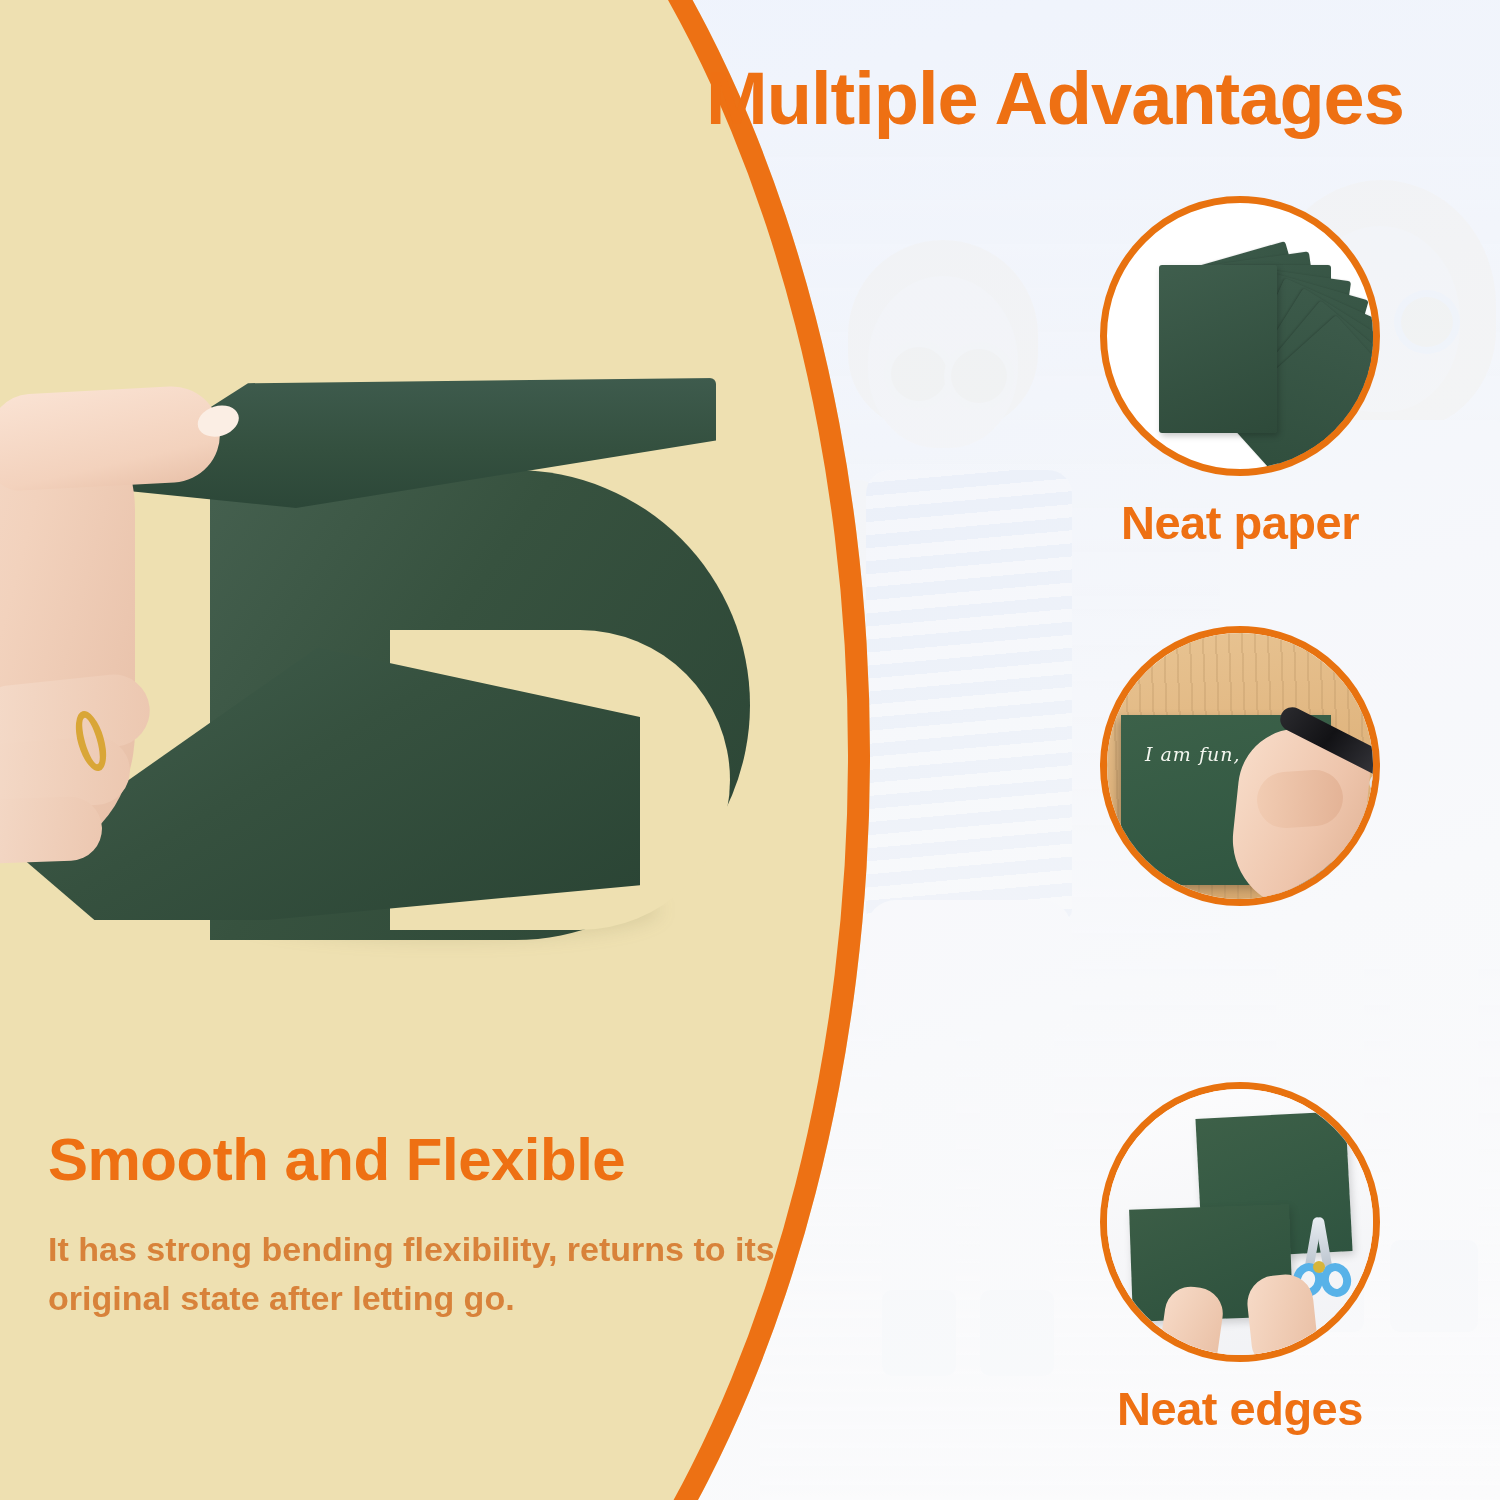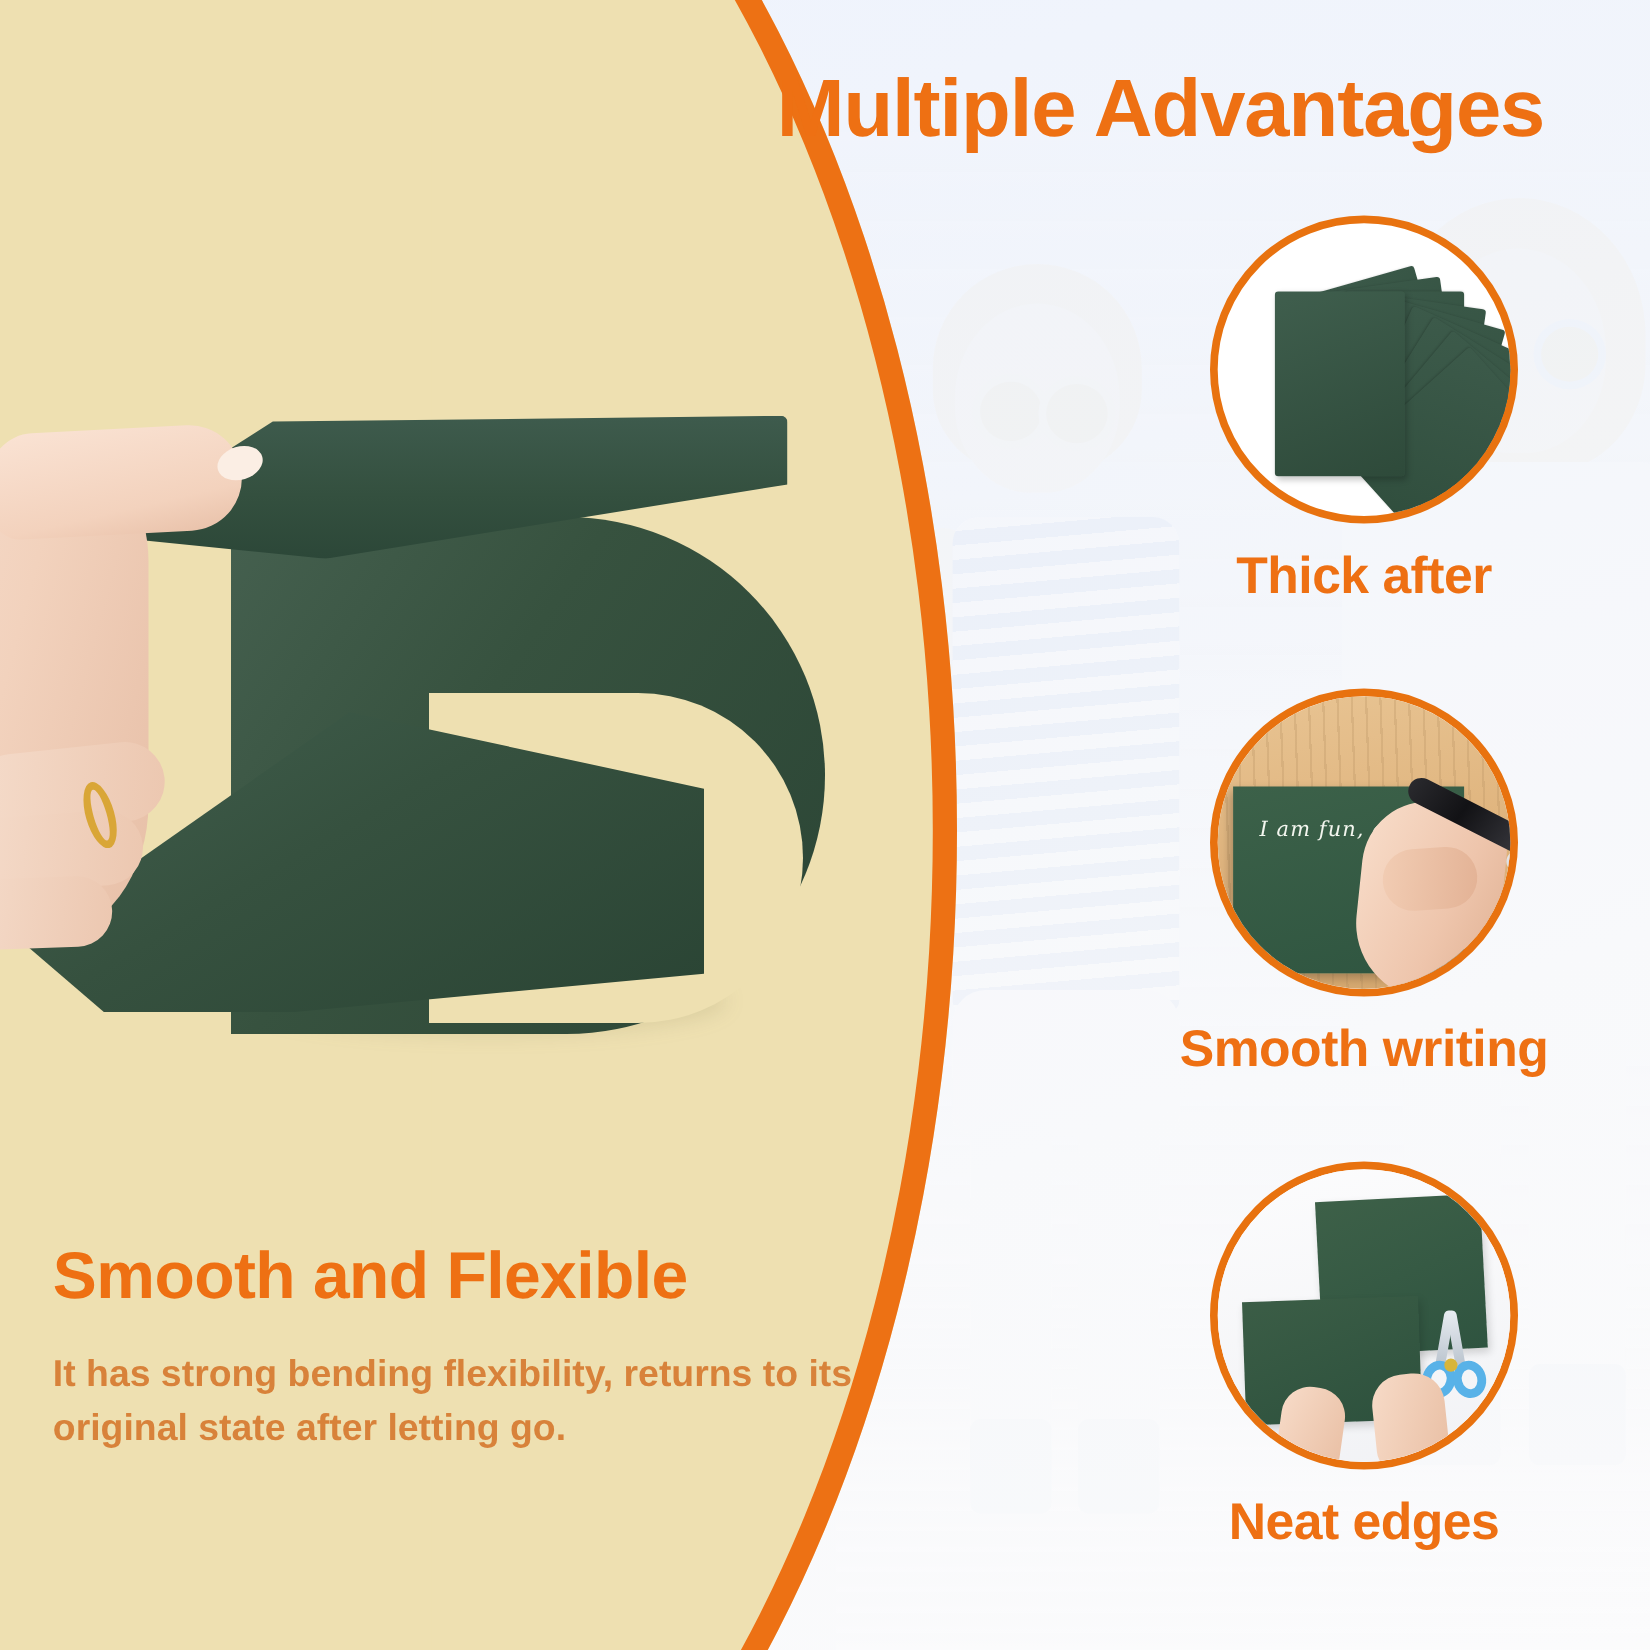--- a/index.html
+++ b/index.html
@@ -247,21 +247,21 @@
     margin-top: 22px;
     font-size: 47px;
     font-weight: 700;
     color: #ee7013;
     letter-spacing: -0.5px;
     line-height: 1.05;
   }
 
   .f-pos-1 { left: 1000px; top: 196px; }
   .f-pos-2 { left: 1000px; top: 626px; }
-  .f-pos-3 { left: 1000px; top: 1056px; }
+  .f-pos-3 { left: 1000px; top: 1082px; }
 
   
   .fan-sheet {
     position: absolute;
     width: 108px; height: 152px;
     background: linear-gradient(150deg, #3c5a4a 0%, #2f4d3c 100%);
     border-radius: 3px;
     left: 116px; top: 62px;
     transform-origin: 0% 100%;
     box-shadow: -1px 0 2px rgba(0,0,0,.18);
@@ -476,35 +476,34 @@
       <div class="fan-sheet" style="transform:rotate(-8deg)"></div>
       <div class="fan-sheet" style="transform:rotate(0deg)"></div>
       <div class="fan-sheet" style="transform:rotate(8deg)"></div>
       <div class="fan-sheet" style="transform:rotate(16deg)"></div>
       <div class="fan-sheet" style="transform:rotate(24deg)"></div>
       <div class="fan-sheet" style="transform:rotate(32deg)"></div>
       <div class="fan-sheet" style="transform:rotate(40deg)"></div>
       <div class="fan-sheet" style="transform:rotate(48deg)"></div>
       <div class="fan-front"></div>
     </div>
-    <div class="feature-label">Thick after</div>
+    <div class="feature-label">Neat paper</div>
   </div>
 
   <div class="feature f-pos-2">
     <div class="feature-circle">
       <div class="wood"></div>
       <div class="card-green">
         <span class="handwriting">I am fun, and</span>
       </div>
       <div class="write-hand"></div>
       <div class="write-knuckle"></div>
       <div class="pen"></div>
       <div class="pen-tip"></div>
     </div>
-    <div class="feature-label">Smooth writing</div>
   </div>
 
   <div class="feature f-pos-3">
     <div class="feature-circle">
       <div class="white-desk"></div>
       <div class="sheet-a"></div>
       <div class="sheet-b"></div>
       <div class="scissors">
         <div class="sc-blade sc-b1"></div>
         <div class="sc-blade sc-b2"></div>

